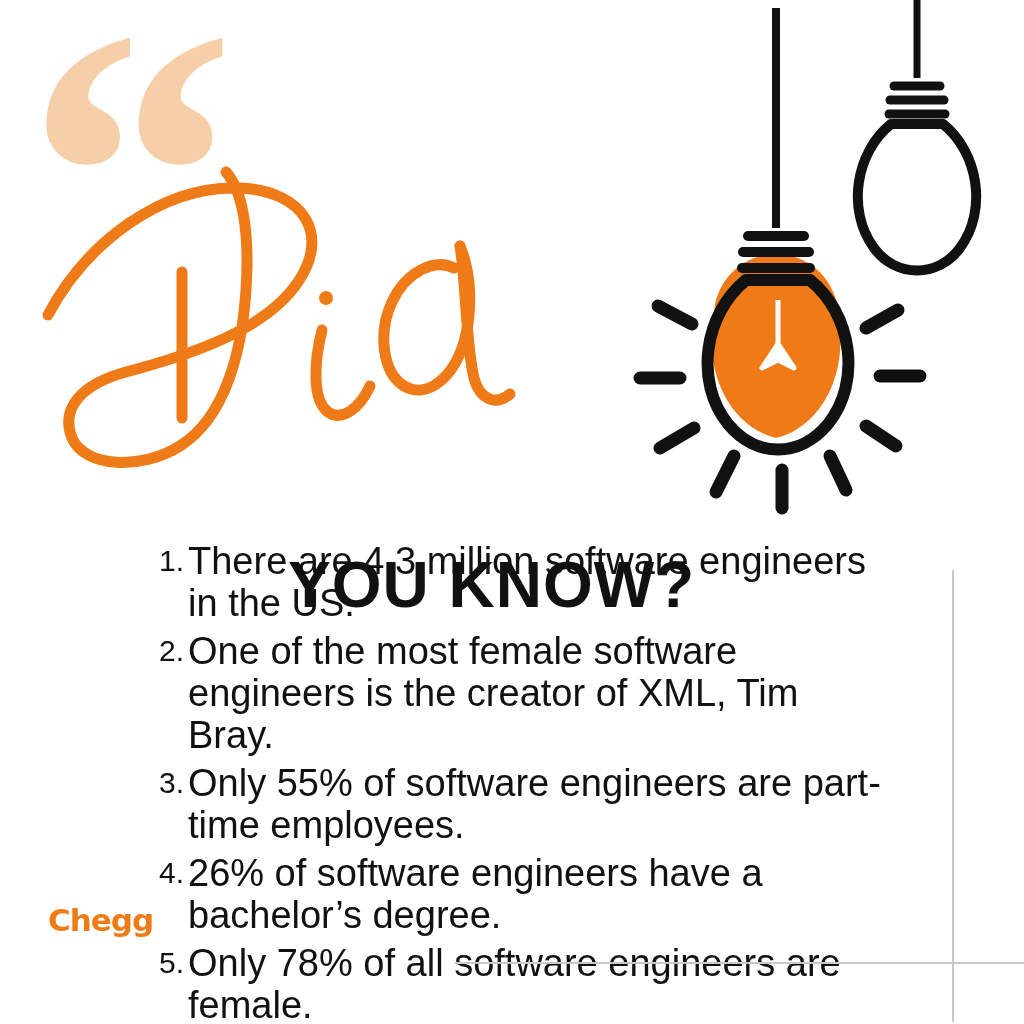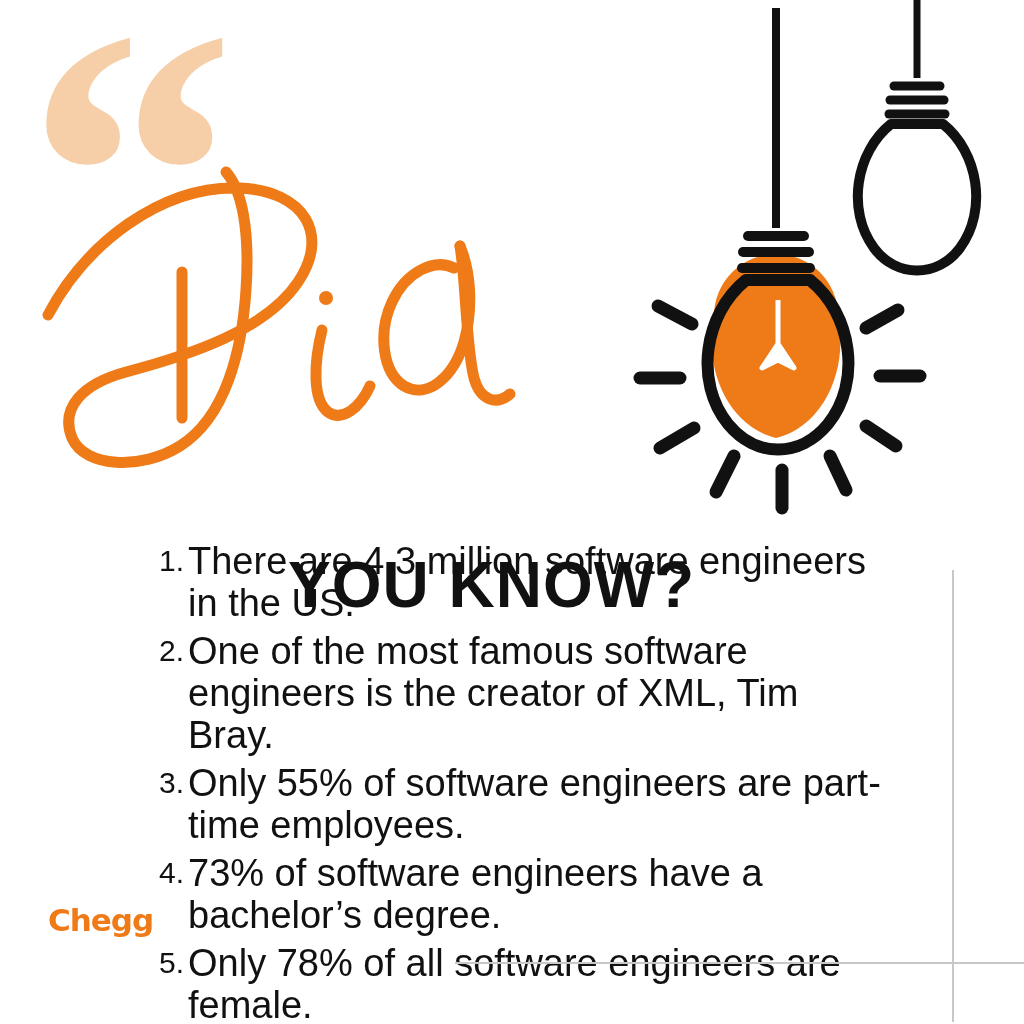--- a/index.html
+++ b/index.html
@@ -199,29 +199,29 @@
     </g>
   </svg>
 
   <div class="facts">
     <div class="fact-row">
       <div class="fact-num">1.</div>
       <div class="fact-text">There are 4.3 million software engineers in the US.</div>
     </div>
     <div class="fact-row">
       <div class="fact-num">2.</div>
-      <div class="fact-text">One of the most famous software engineers is the creator of XML, Tim Bray.</div>
+      <div class="fact-text">One of the most female software engineers is the creator of XML, Tim Bray.</div>
     </div>
     <div class="fact-row">
       <div class="fact-num">3.</div>
       <div class="fact-text">Only 55% of software engineers are part-time employees.</div>
     </div>
     <div class="fact-row">
       <div class="fact-num">4.</div>
-      <div class="fact-text">73% of software engineers have a bachelor’s degree.</div>
+      <div class="fact-text">26% of software engineers have a bachelor’s degree.</div>
     </div>
     <div class="fact-row">
       <div class="fact-num">5.</div>
       <div class="fact-text">Only 78% of all software engineers are female.</div>
     </div>
   </div>
 
   <div class="vline"></div>
   <div class="hline"></div>
 

